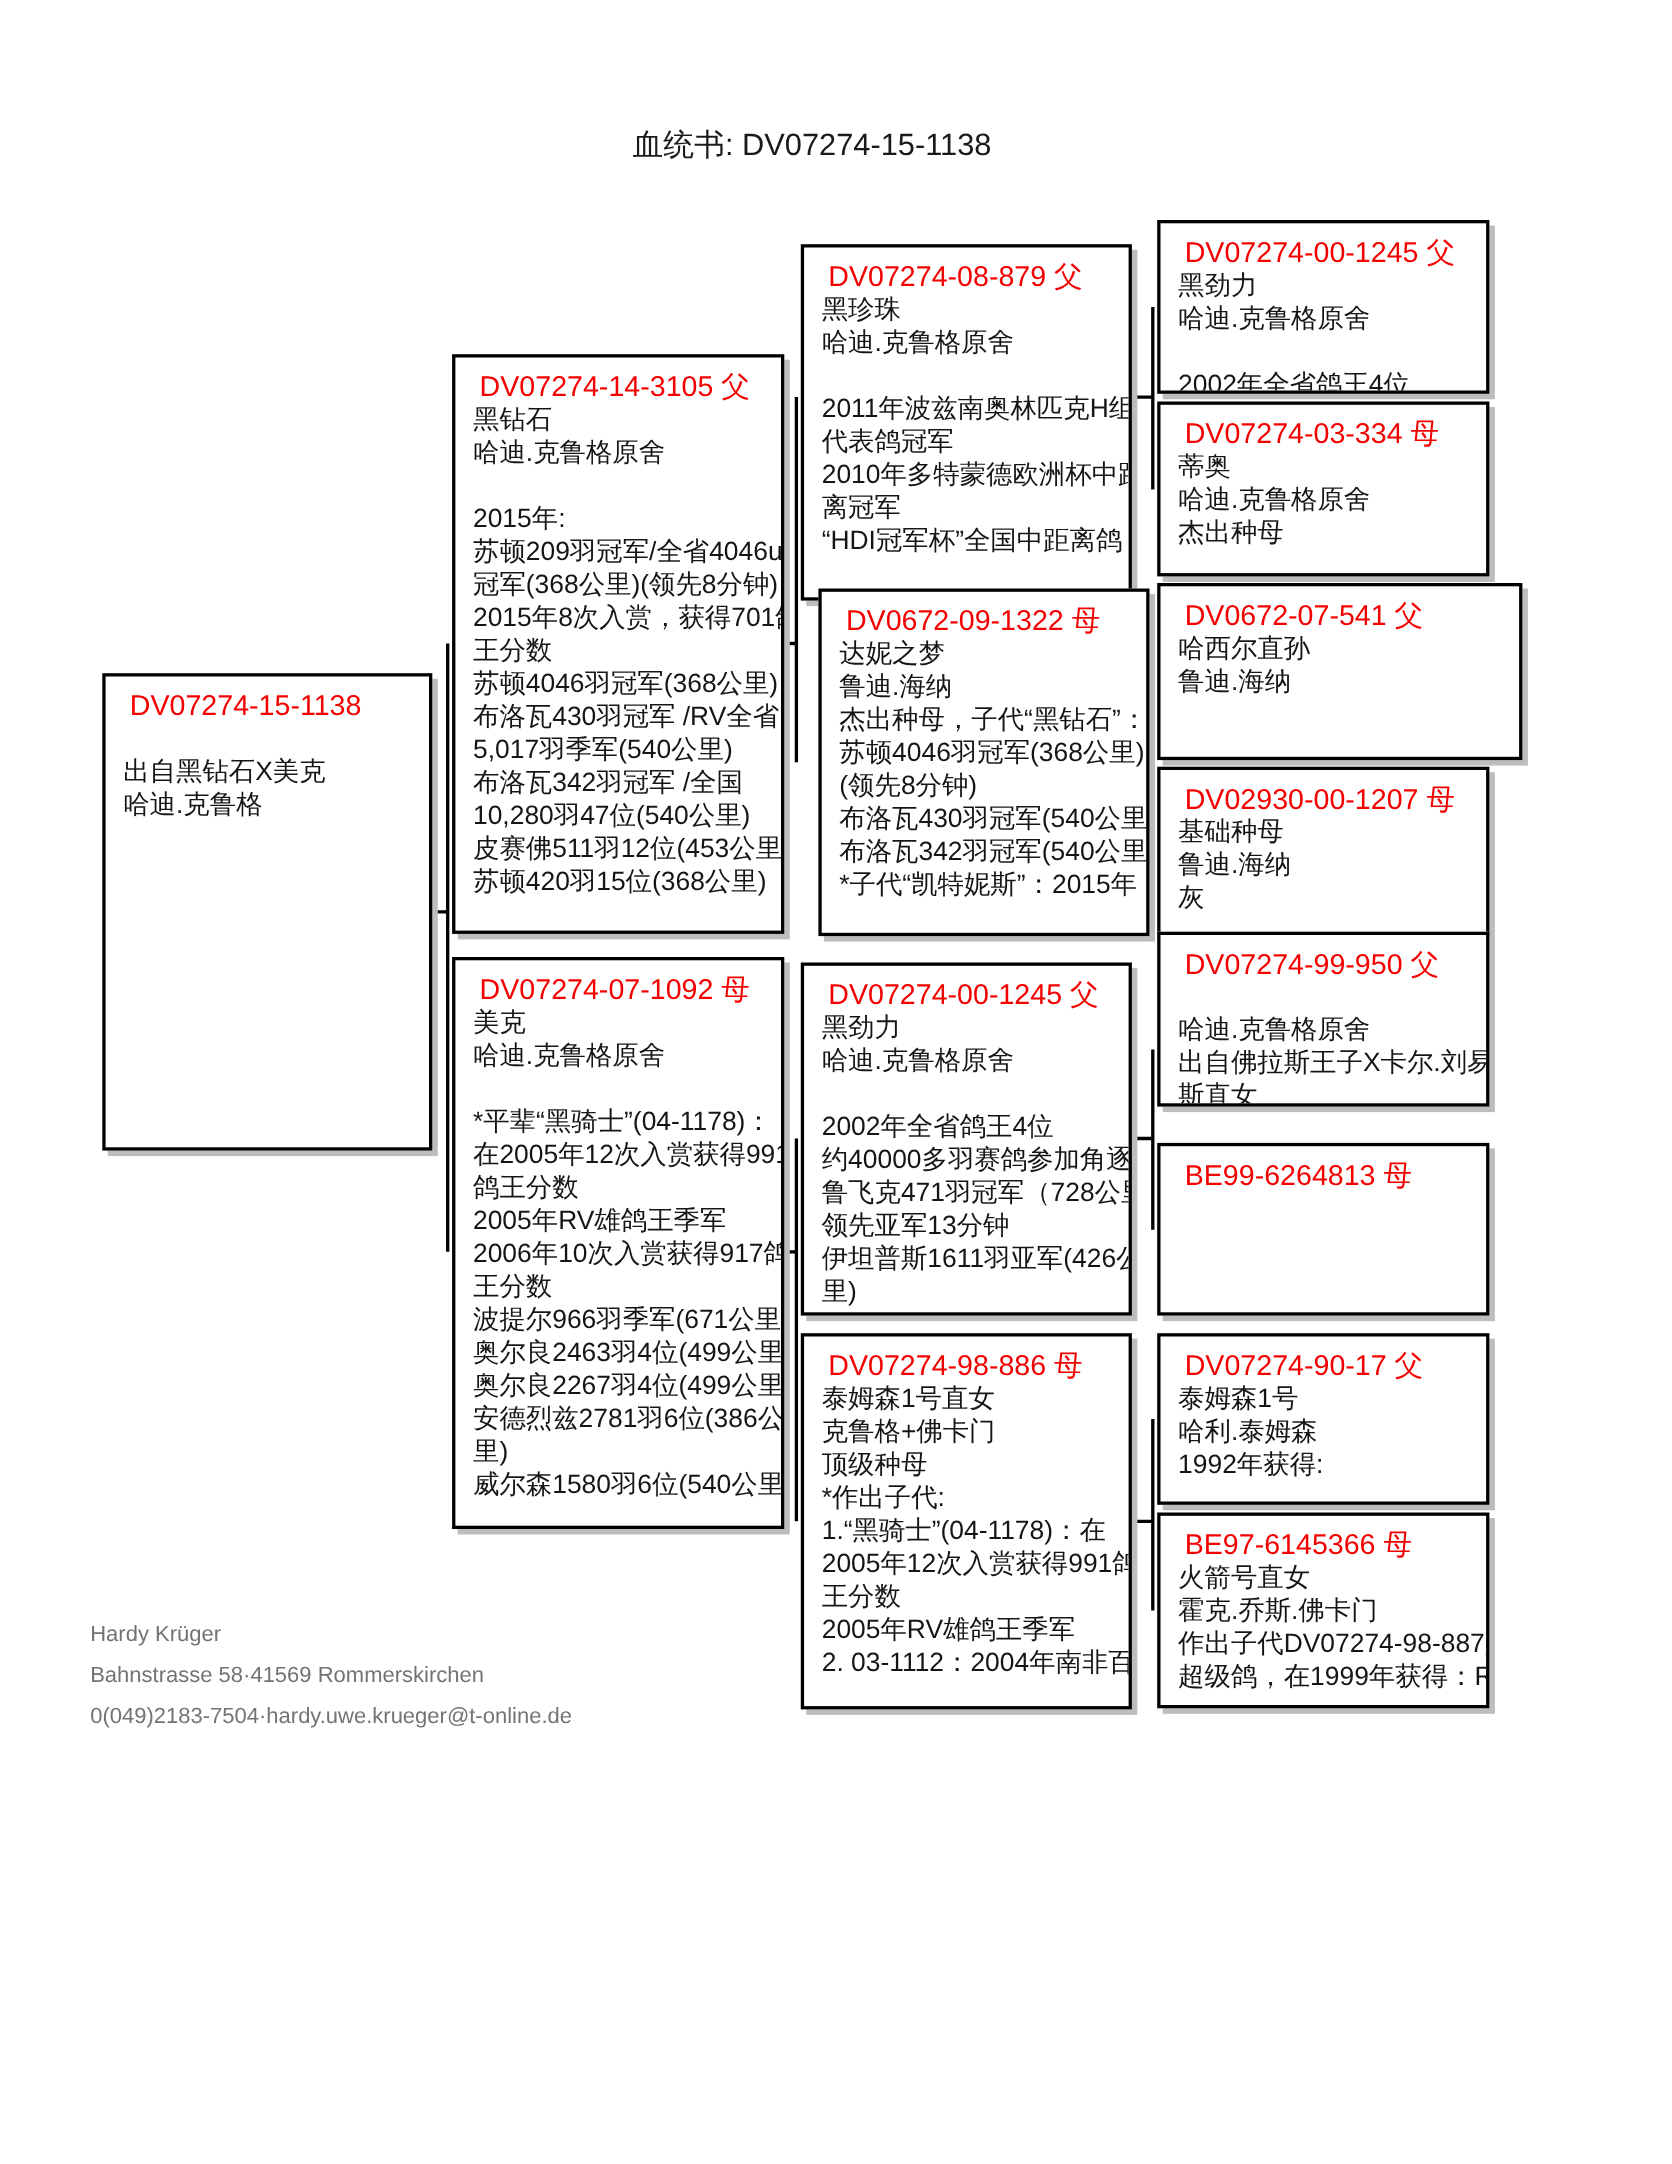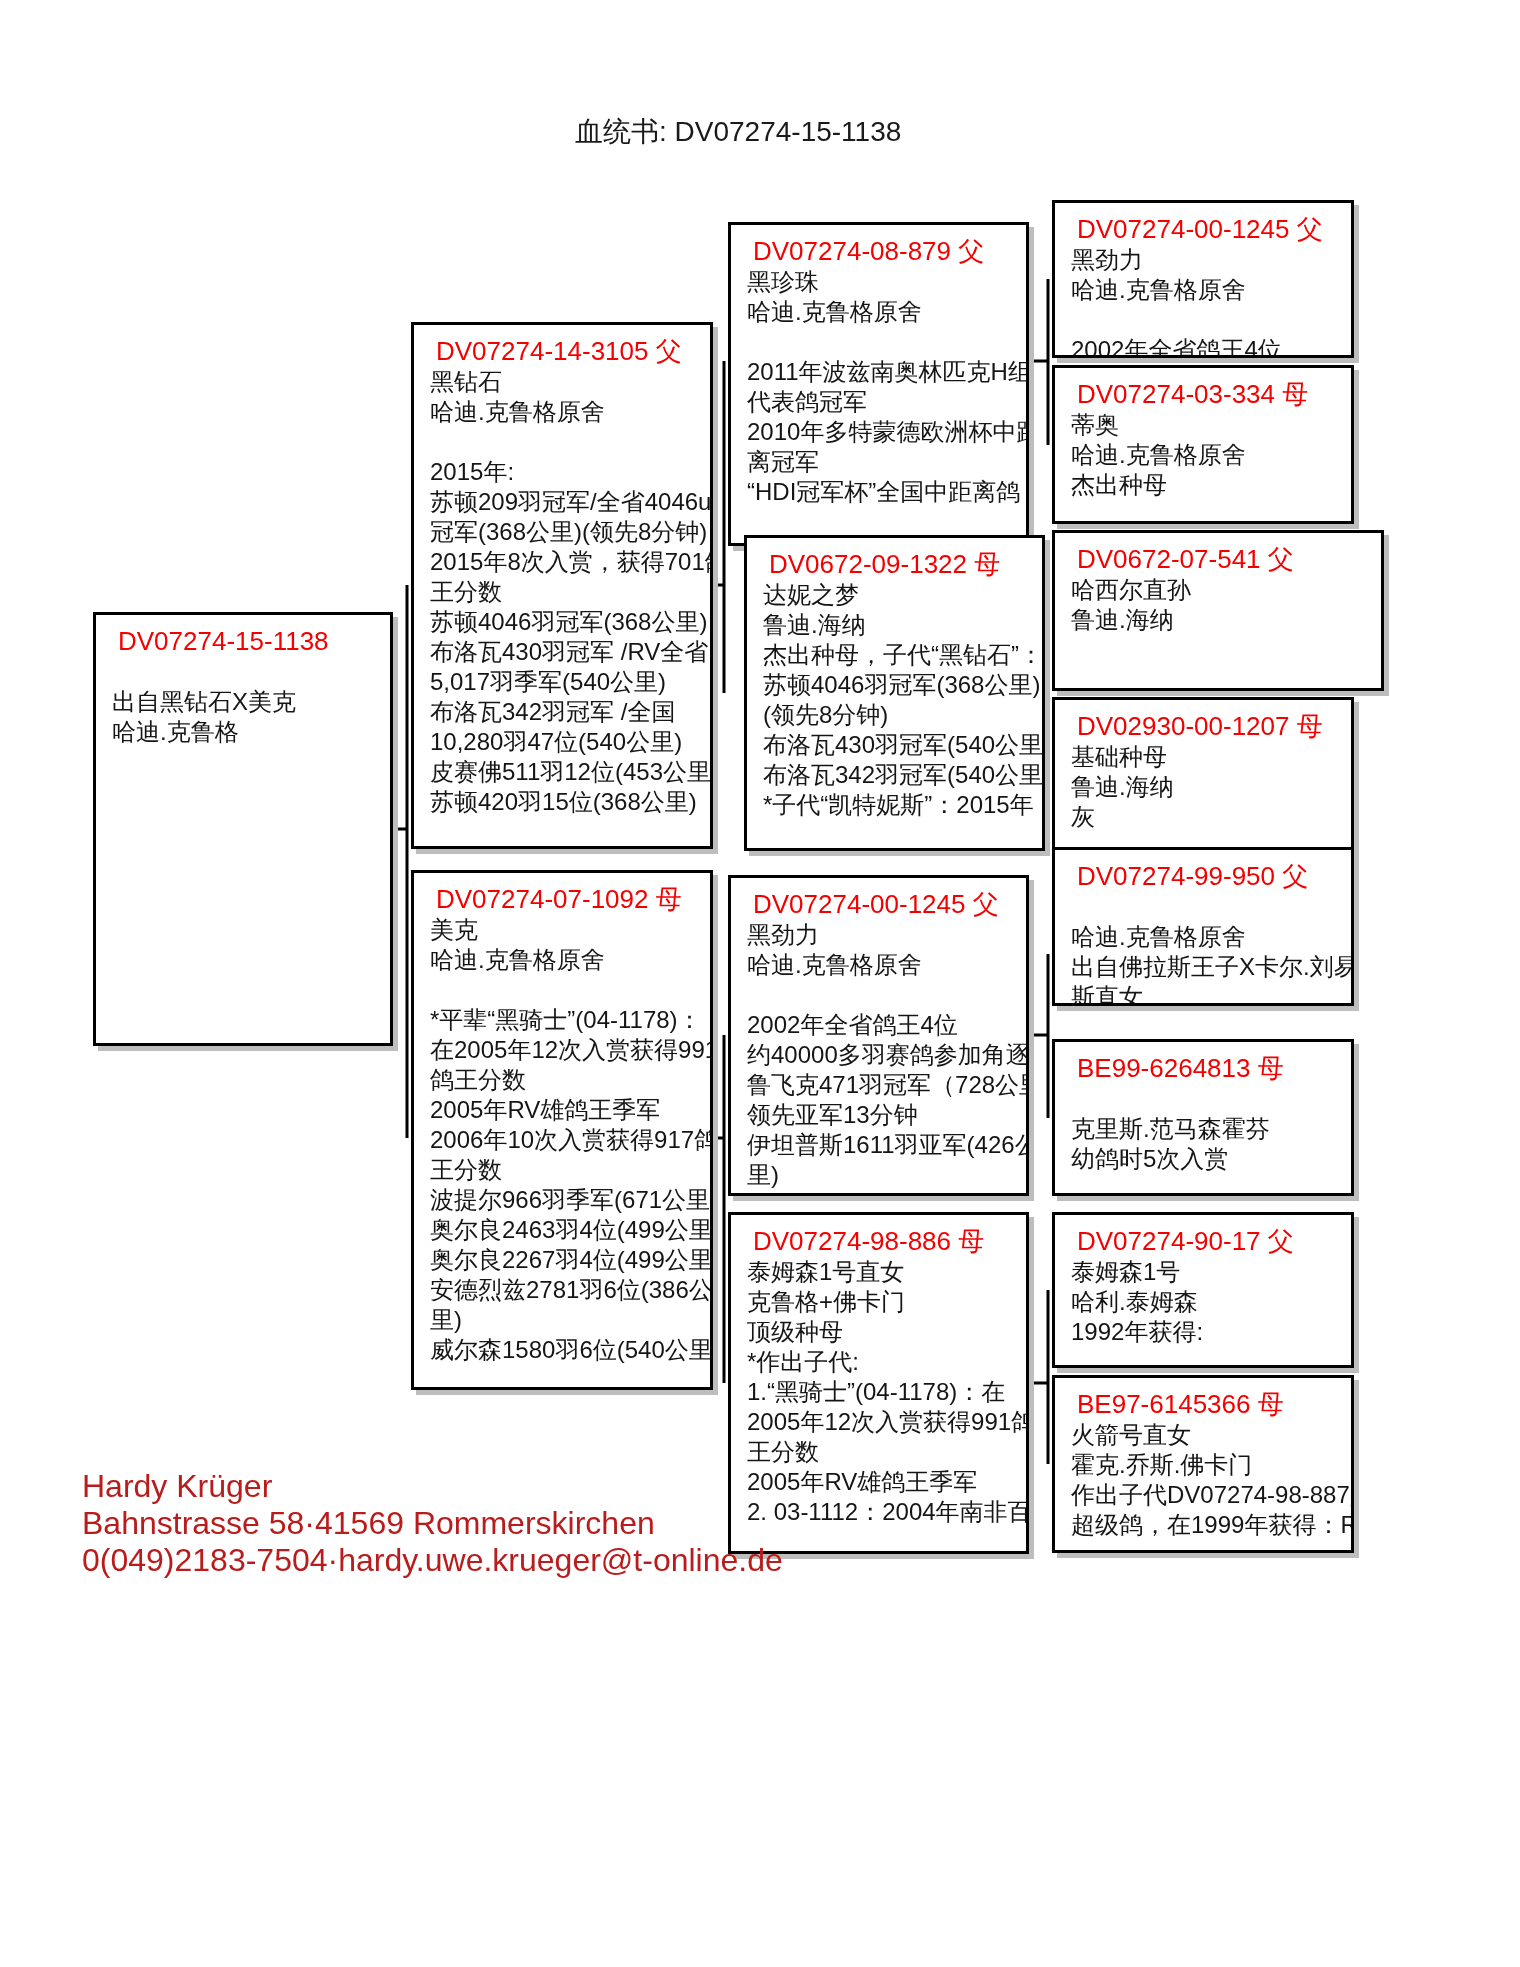--- a/index.html
+++ b/index.html
@@ -19,22 +19,22 @@
     padding:10px 8px 0 16px; overflow:hidden;
   }
   .ring {
     color:var(--ring_red,#f40000); font-size:26px; line-height:32px;
     white-space:pre; padding-left:6px;
   }
   .bird-details {
     font-size:24px; line-height:30px; white-space:pre; color:#151515;
   }
   .footer {
-    position:absolute; left:82px; top:1468px; font-size:32px; line-height:37px;
-    color:#b91c1c;
+    position:absolute; left:82px; top:1468px; font-size:20px; line-height:37px;
+    color:#737373;
   }
   .footer div { white-space:pre; }
 </style>
 </head>
 <body>
 
 <div class="page">
 
   <div class="doc-title">血统书: DV07274-15-1138</div>
 
@@ -176,23 +176,20 @@
   <div class="box" style="left:1052px; top:847px; width:302px; height:159px;">
     <div class="ring">DV07274-99-950 父</div>
     <div class="bird-details">
 哈迪.克鲁格原舍
 出自佛拉斯王子X卡尔.刘易
 斯直女</div>
   </div>
 
   <div class="box" style="left:1052px; top:1039px; width:302px; height:157px;">
     <div class="ring">BE99-6264813 母</div>
-    <div class="bird-details">
-克里斯.范马森霍芬
-幼鸽时5次入赏</div>
   </div>
 
   <div class="box" style="left:1052px; top:1212px; width:302px; height:156px;">
     <div class="ring">DV07274-90-17 父</div>
     <div class="bird-details">泰姆森1号
 哈利.泰姆森
 1992年获得:</div>
   </div>
 
   <div class="box" style="left:1052px; top:1375px; width:302px; height:178px;">

